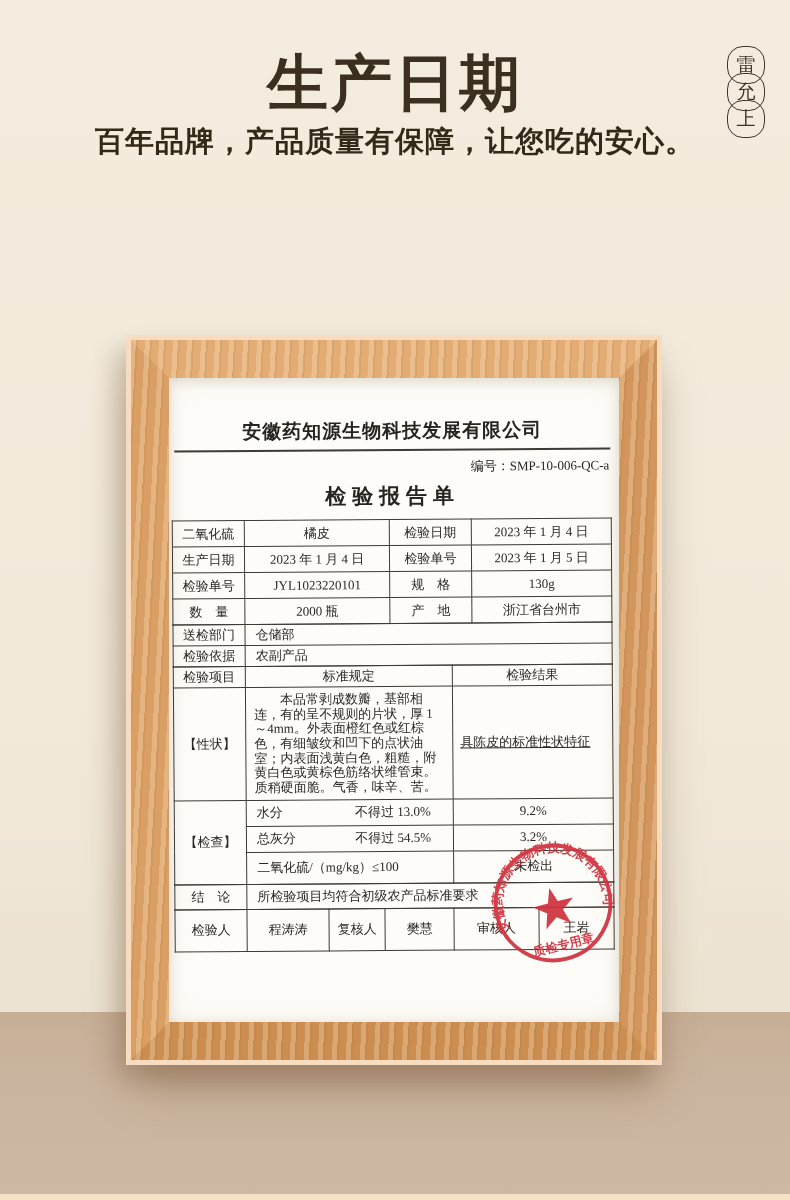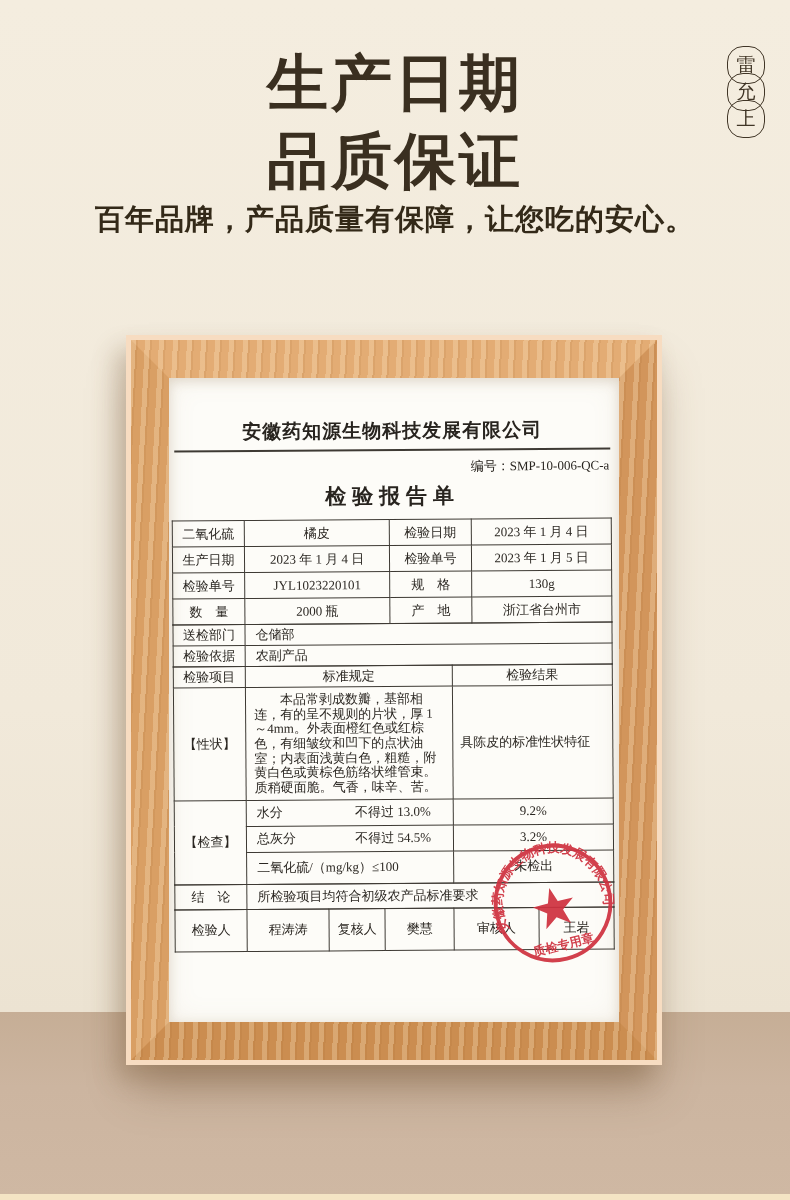--- a/index.html
+++ b/index.html
@@ -53,40 +53,39 @@
   table{border-collapse:collapse;table-layout:fixed;width:440px;font-size:13px;color:#2b2722;}
   table + table{margin-top:-1px;}
   td{border:1.3px solid var(--line);text-align:center;vertical-align:middle;
      padding:1px 2px;overflow:hidden;white-space:nowrap;}
   .t1 td{height:26px;}
   .t2 td{height:20px;}
   .t2 .val, .t4 .val{text-align:left;padding-left:10px;}
   .t3 .hd td{height:21px;}
   .std-par{white-space:normal;text-align:left;padding:4px 6px 3px 6px;
      line-height:1.13;text-indent:2em;font-size:13px;}
-  .res-left{text-align:left;padding-left:7px;white-space:normal;}
+  .res-left{text-align:left;padding-left:7px;white-space:normal;text-decoration:underline;}
   .chk{display:flex;justify-content:space-between;align-items:center;padding:0 20px 0 8px;}
   .chk.wide{padding-right:55px;}
   .h25{height:26px;} .h31{height:32px;}
   .t4 td{height:25px;text-align:center;}
   .t5 td{height:42px;}
 
   .stamp{position:absolute;left:491px;top:841px;width:124px;height:124px;z-index:5;
      transform:rotate(-14deg);opacity:0.93;}
 </style>
 </head>
 <body>
 
 <div class="wall"></div>
 <div class="surface"></div>
 <div class="bottom-strip"></div>
 
 <div class="hero">
   <div class="hero-line">生产日期</div>
-  <div class="hero-line">品质保证</div>
   <div class="hero-sub">百年品牌，产品质量有保障，让您吃的安心。</div>
 </div>
 
 <div class="brand">
   <div class="brand-cell">雷</div>
   <div class="brand-cell">允</div>
   <div class="brand-cell">上</div>
 </div>
 
 <div class="frame-outer">

